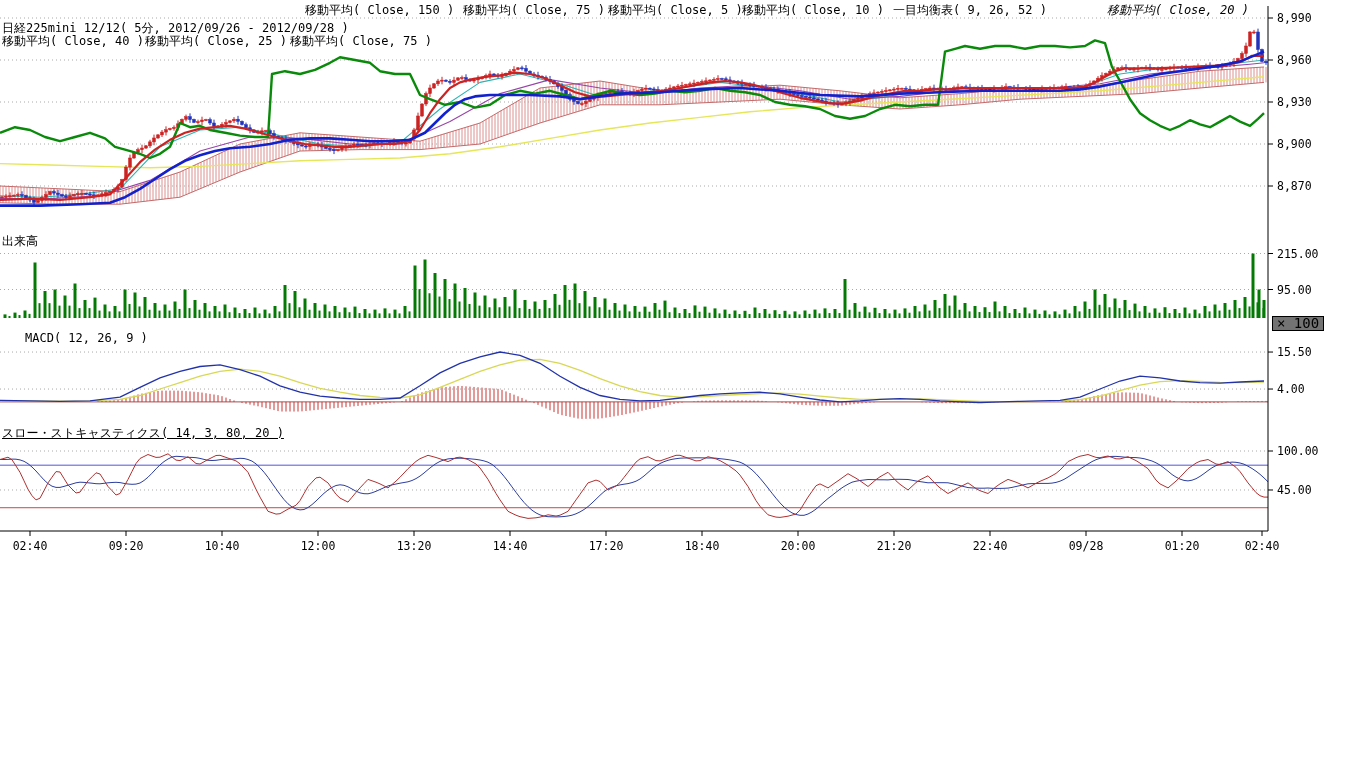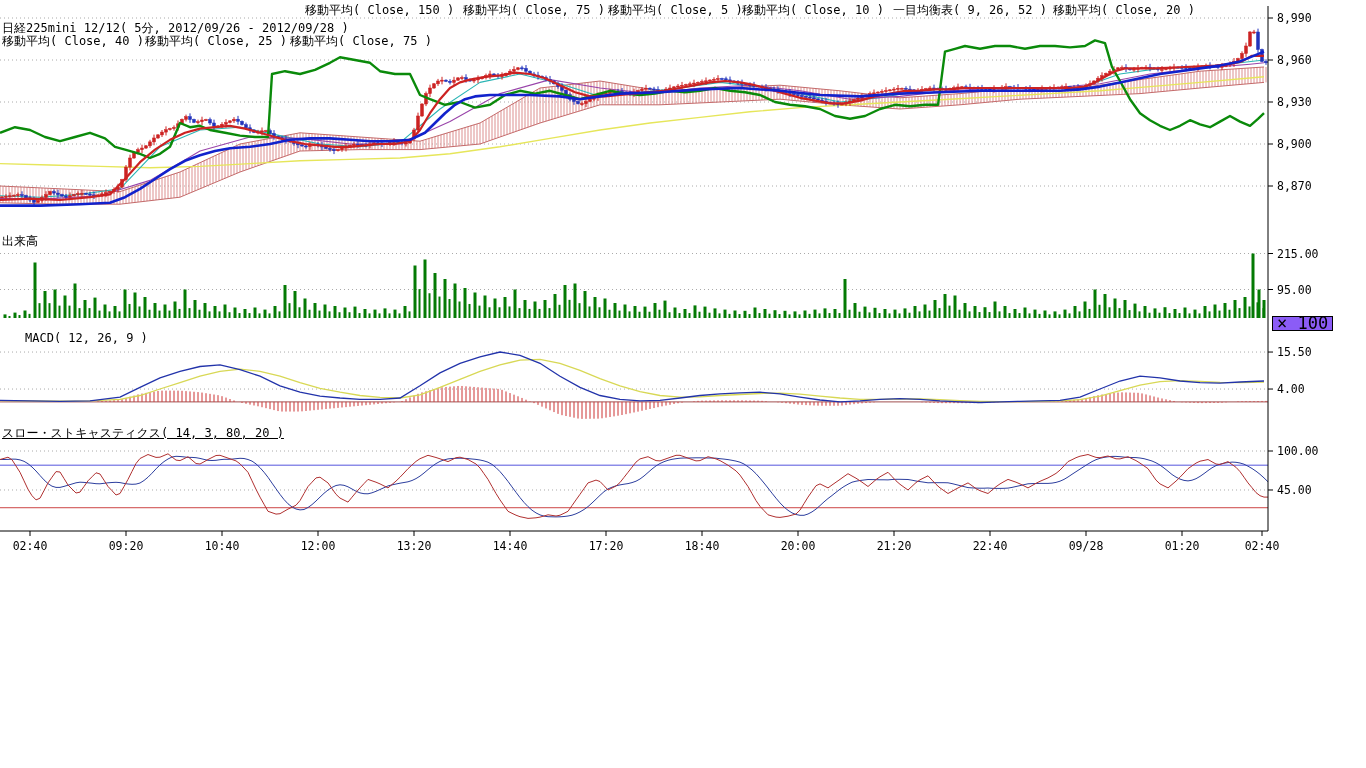--- a/index.html
+++ b/index.html
@@ -3,28 +3,28 @@
 <meta charset="utf-8">
 <style>
   html,body{margin:0;padding:0;background:#fff;}
   body{width:1366px;height:768px;position:relative;overflow:hidden;
        font-family:"DejaVu Sans Mono","Liberation Mono",monospace;color:#000;}
   #chart-canvas{position:absolute;left:0;top:0;z-index:1;}
   #chart-canvas text{font-family:"DejaVu Sans Mono","Liberation Mono",monospace;font-size:11.5px;fill:#000;}
   .hdr{position:absolute;z-index:3;font-size:12px;white-space:pre;line-height:14px;}
   .r1{top:3px;} .r2{top:34px;}
   .h1-0{left:2px;margin-top:18px;} .h1-1{left:305px;} .h1-2{left:463px;} .h1-3{left:608px;text-align:center;}
-  .h1-4{left:742px;} .h1-5{left:893px;} .h1-6{left:1053px;}
+  .h1-4{left:742px;} .h1-5{left:893px;} .h1-6{left:1107px;font-style:italic;}
   .h2-0{left:2px;} .h2-1{left:145px;} .h2-2{left:290px;}
   .plabel{position:absolute;z-index:3;font-size:12px;white-space:pre;}
   #vol-label{left:2px;top:233px;font-family:Liberation Mono, monospace;}
   #macd-label{left:2px;top:331px;margin-left:23px;}
   #stoch-label{left:2px;top:425px;text-decoration:underline;}
   #mult-box{position:absolute;z-index:3;left:1272px;top:316px;border:1px solid #000;
-            background:#8b5cf6;font-size:17px;line-height:13px;padding:0 4px;white-space:pre;}
+            background:#737373;font-size:14px;line-height:13px;padding:0 4px;white-space:pre;}
 </style>
 </head>
 <body>
 
 <div class="app">
 
   <svg id="chart-canvas" width="1366" height="768">
       <g>
         <line x1="0" y1="18" x2="1268" y2="18" stroke="#aaaaaa" stroke-width="1" stroke-dasharray="1,3"></line>
         <line x1="1268" y1="18" x2="1273" y2="18" stroke="#000000" stroke-width="1"></line>

